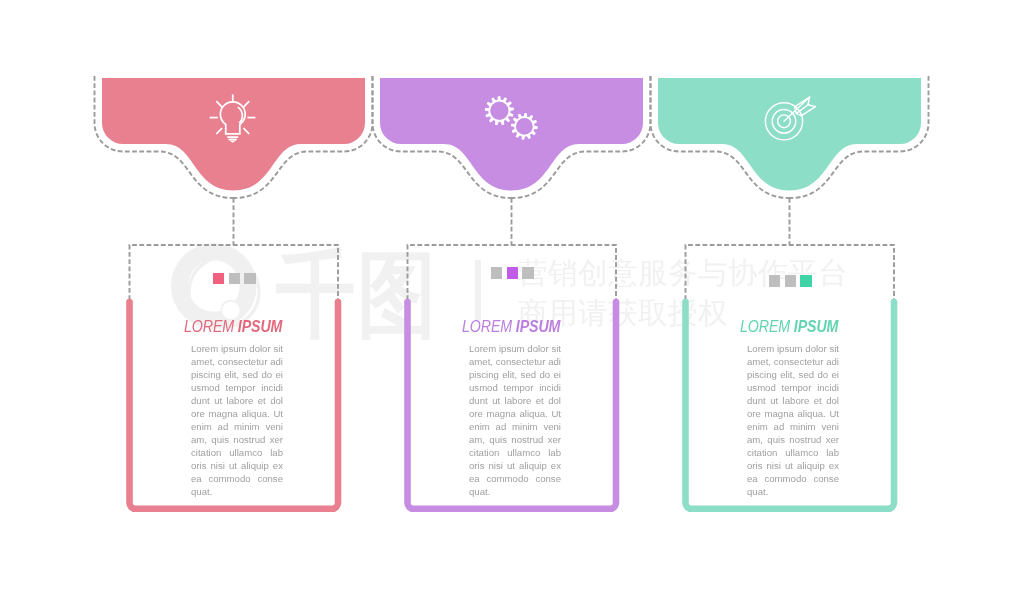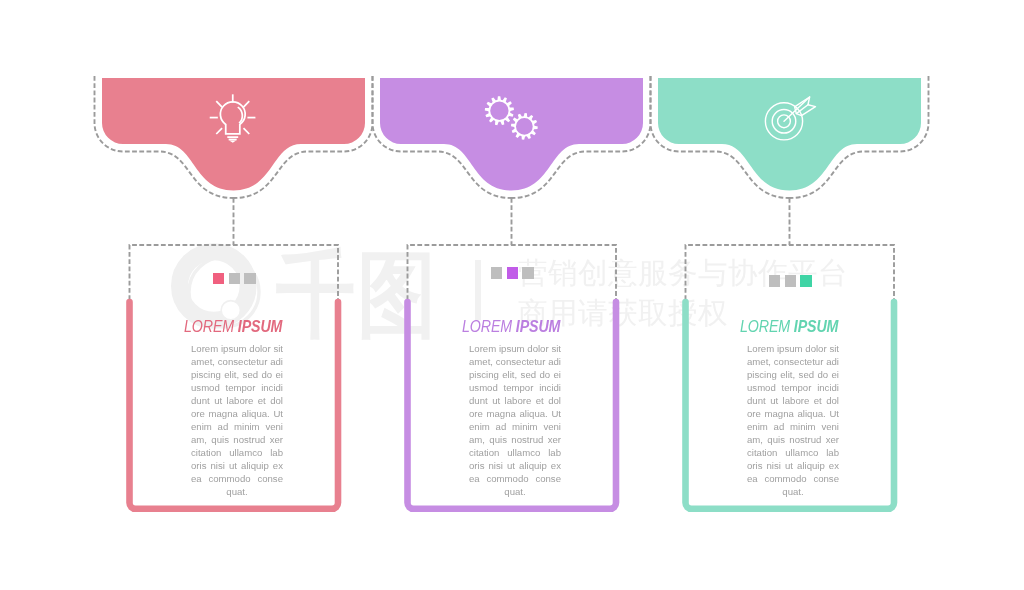--- a/index.html
+++ b/index.html
@@ -11,21 +11,21 @@
   svg.layer{position:absolute;left:0;top:0;width:1024px;height:590px;display:block;}
   .wmtext{position:absolute;white-space:nowrap;color:#f1f1f1;
           font-family:"DejaVu Sans",sans-serif;}
   .heading{position:absolute;font-style:italic;font-size:16.3px;white-space:nowrap;
            font-weight:400;letter-spacing:-0.15px;transform-origin:0 0;
            transform:scaleX(0.875);}
   .heading .b{font-weight:700;}
   .bodytext{position:absolute;font-size:9.6px;line-height:13.05px;color:#a0a0a0;}
   .bline{text-align:justify;height:13.05px;line-height:13.05px;overflow:hidden;}
   .bline::after{content:"";display:inline-block;width:100%;height:0;}
-  .bline.last{text-align:center;}
+  .bline.last{text-align:left;}
   .bline.last::after{display:none;}
   .sq{position:absolute;width:11.3px;height:11.6px;}
 </style>
 </head>
 <body>
 
 <div class="stage">
   <svg class="layer" viewBox="0 0 1024 590">
    <g fill="none" stroke="#f0f0f0">
      <circle cx="213.8" cy="286.0" r="34.3" stroke-width="17"></circle>

